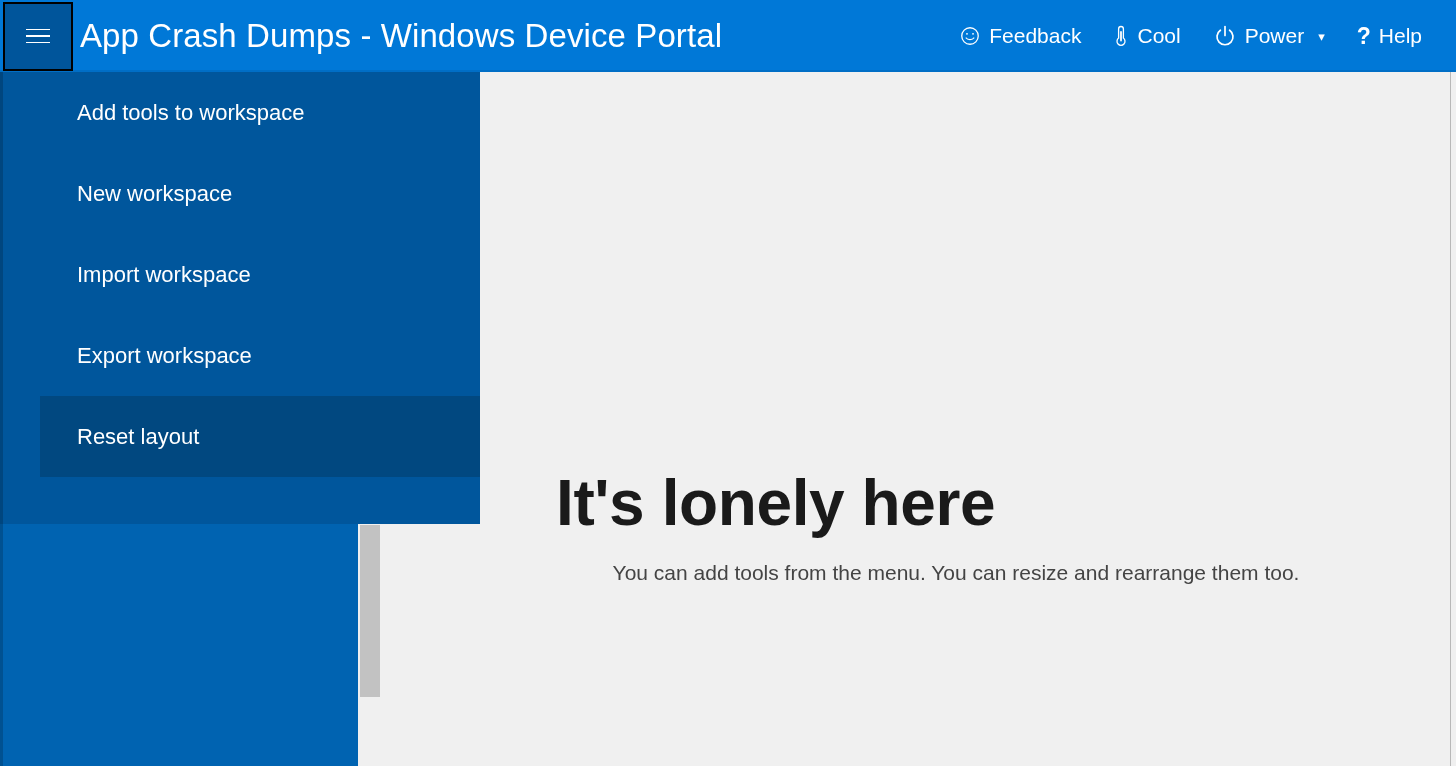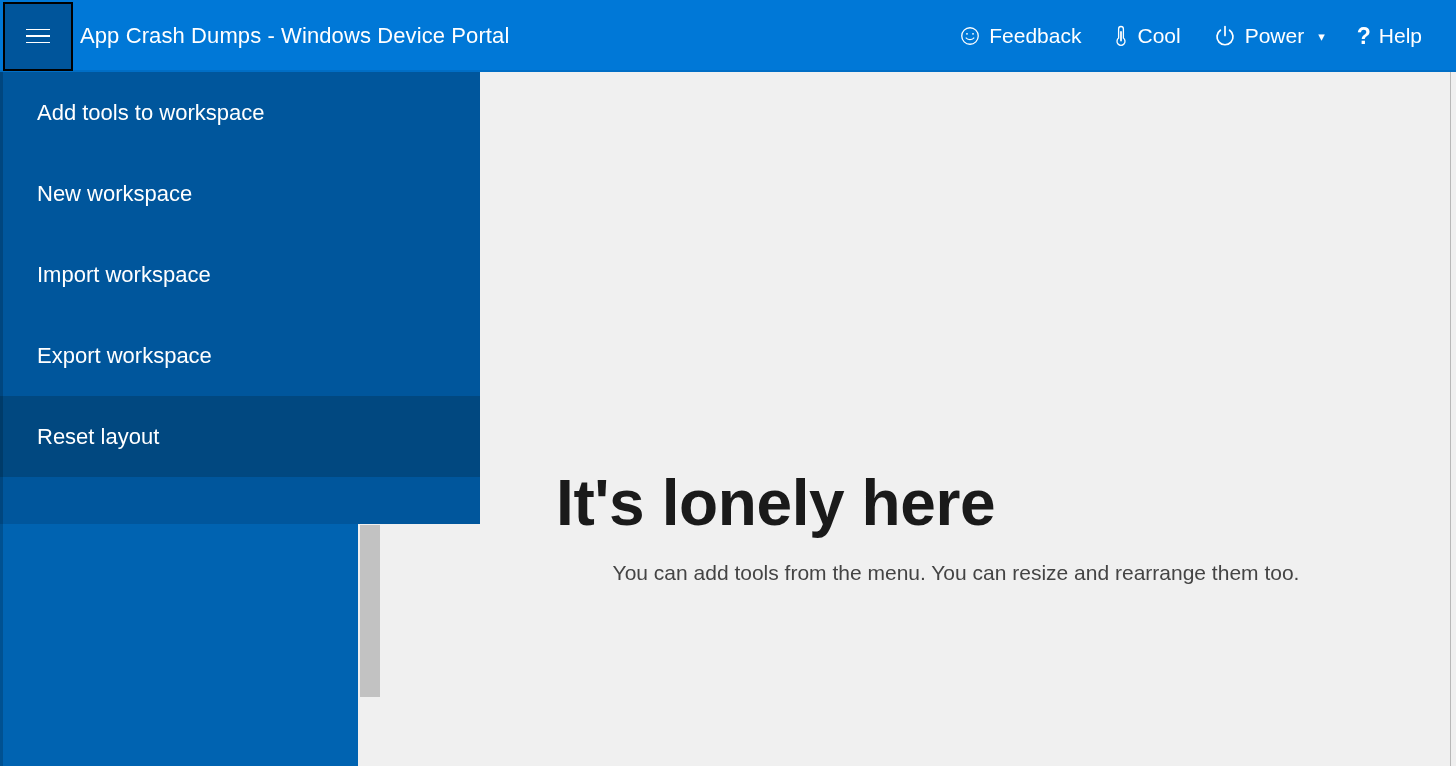--- a/index.html
+++ b/index.html
@@ -56,21 +56,21 @@
   }
   .hamburger-lines i:last-child { margin-bottom: 0; }
 
   .app-title {
     position: absolute;
     left: 80px;
     top: 0;
     height: 72px;
     line-height: 72px;
     color: #ffffff;
-    font-size: 22px;
+    font-size: 33px;
     font-weight: 400;
     white-space: nowrap;
     letter-spacing: 0.1px;
   }
 
   .tb-items {
     position: absolute;
     right: 18px;
     top: 0;
     height: 72px;
@@ -191,20 +191,21 @@
   .flyout-item {
     position: relative;
     height: 81px;
     line-height: 81px;
     padding-left: 37px;
     color: #ffffff;
     font-size: 22px;
     white-space: nowrap;
     cursor: pointer;
     box-sizing: border-box;
+    margin-left: 40px;
   }
   .flyout-item.selected {
     background: #014880;
   }
 
   
   .edge-left {
     position: absolute;
     left: 0; top: 72px;
     width: 3px; height: 694px;

